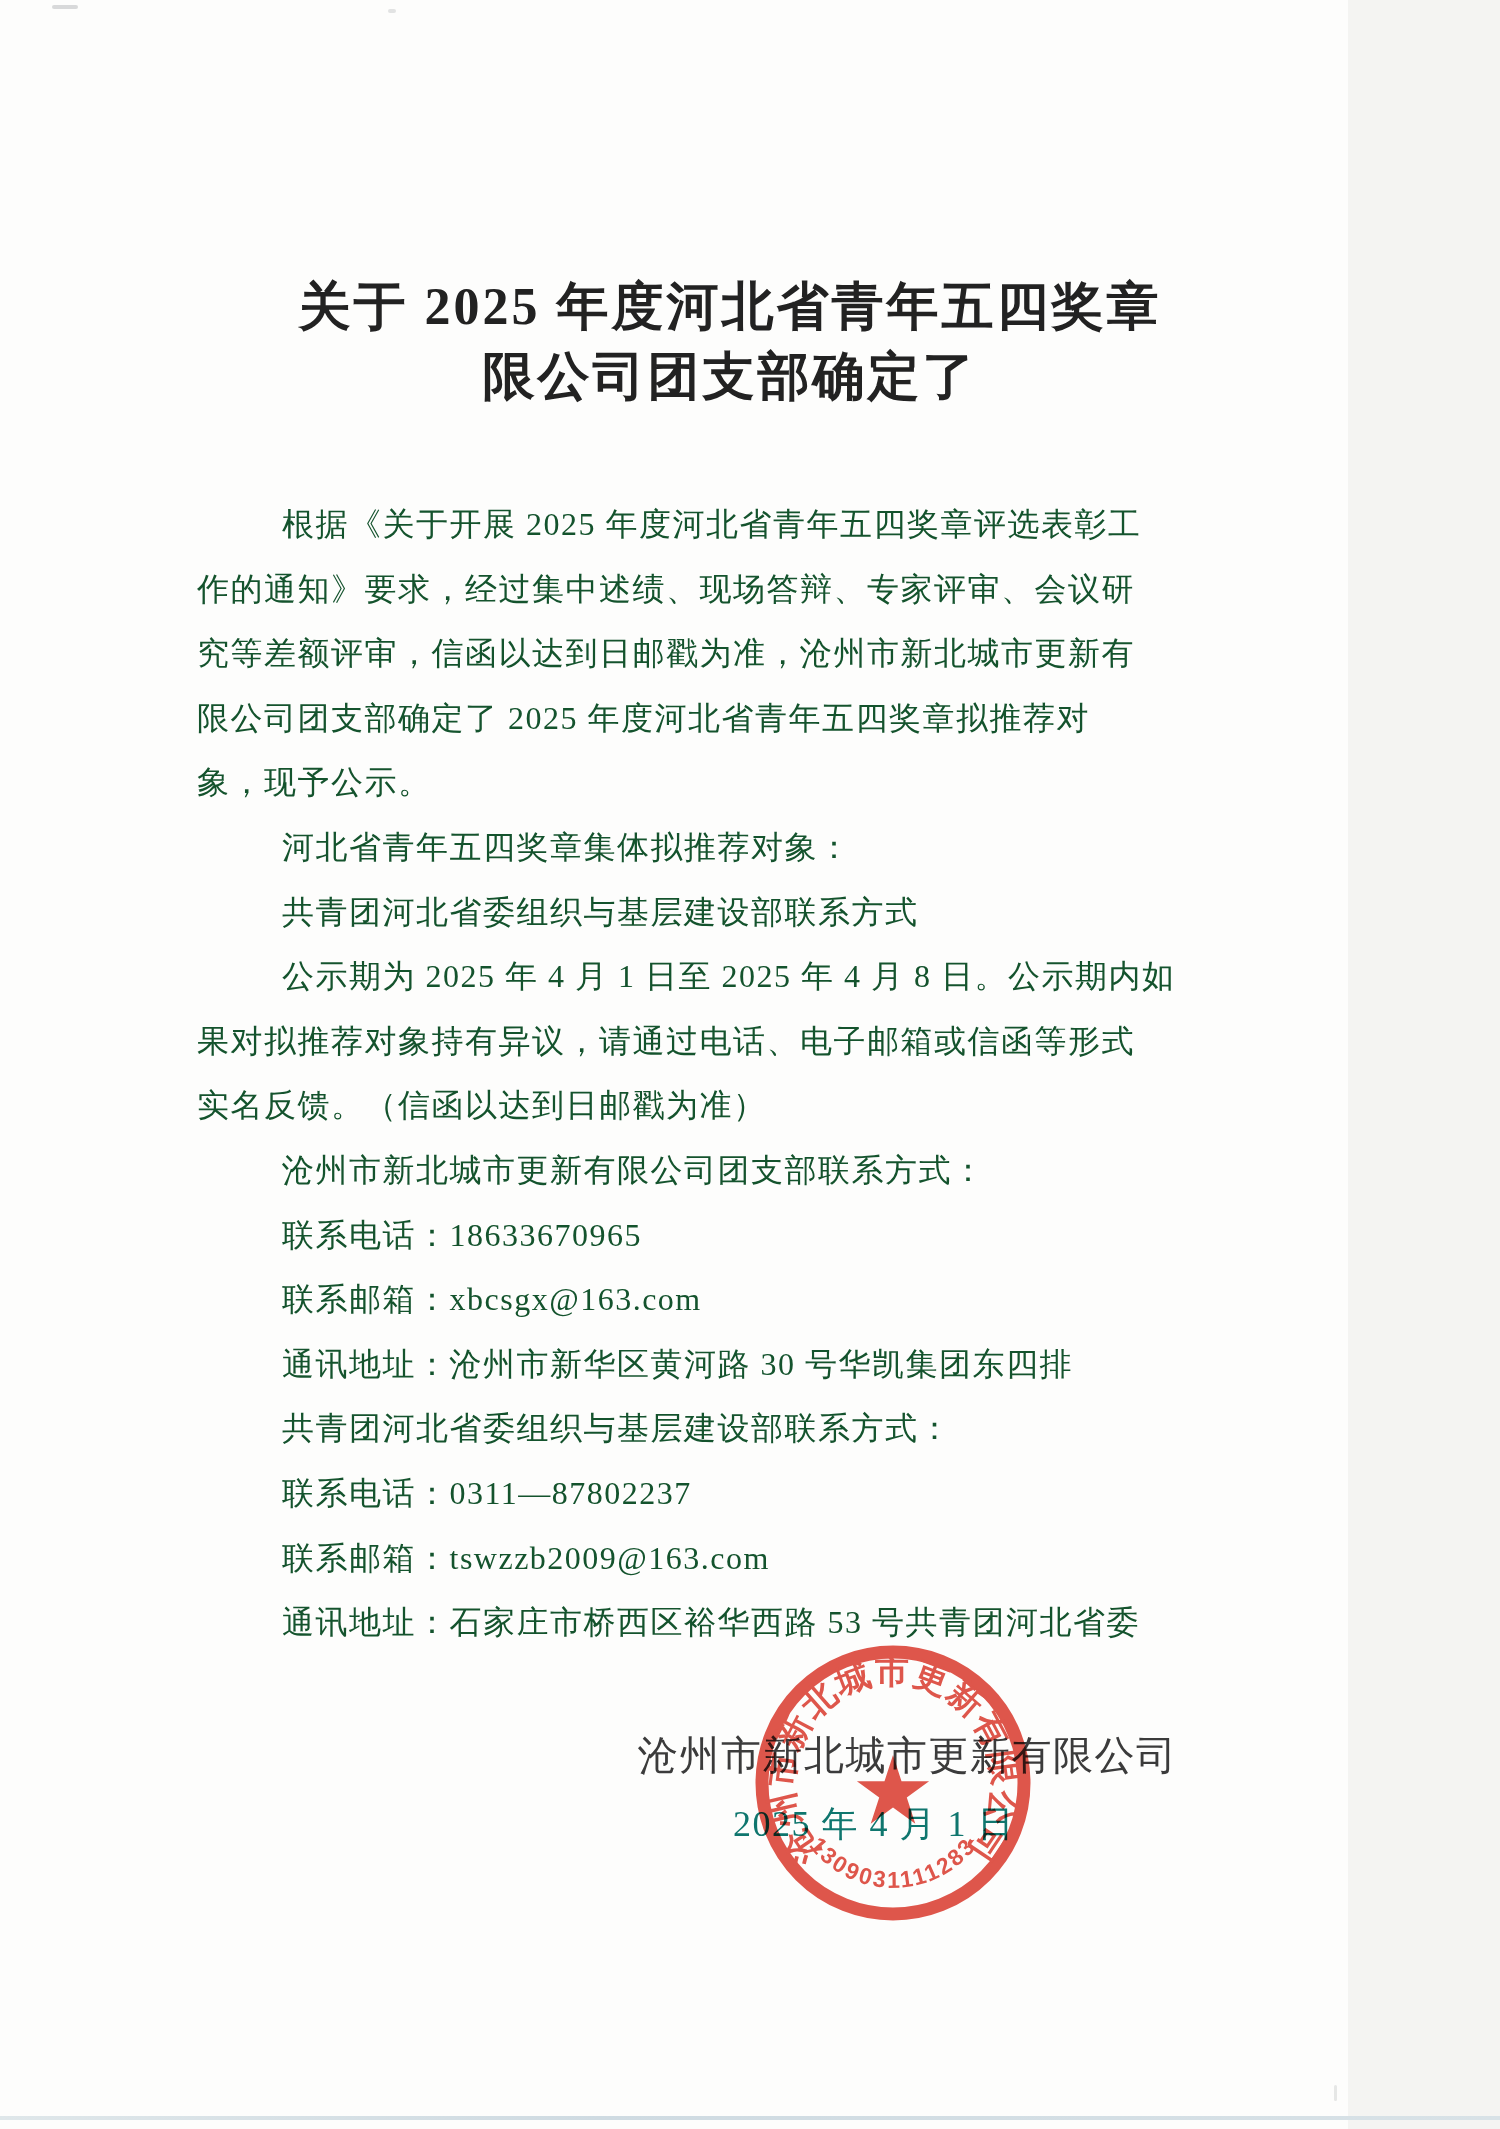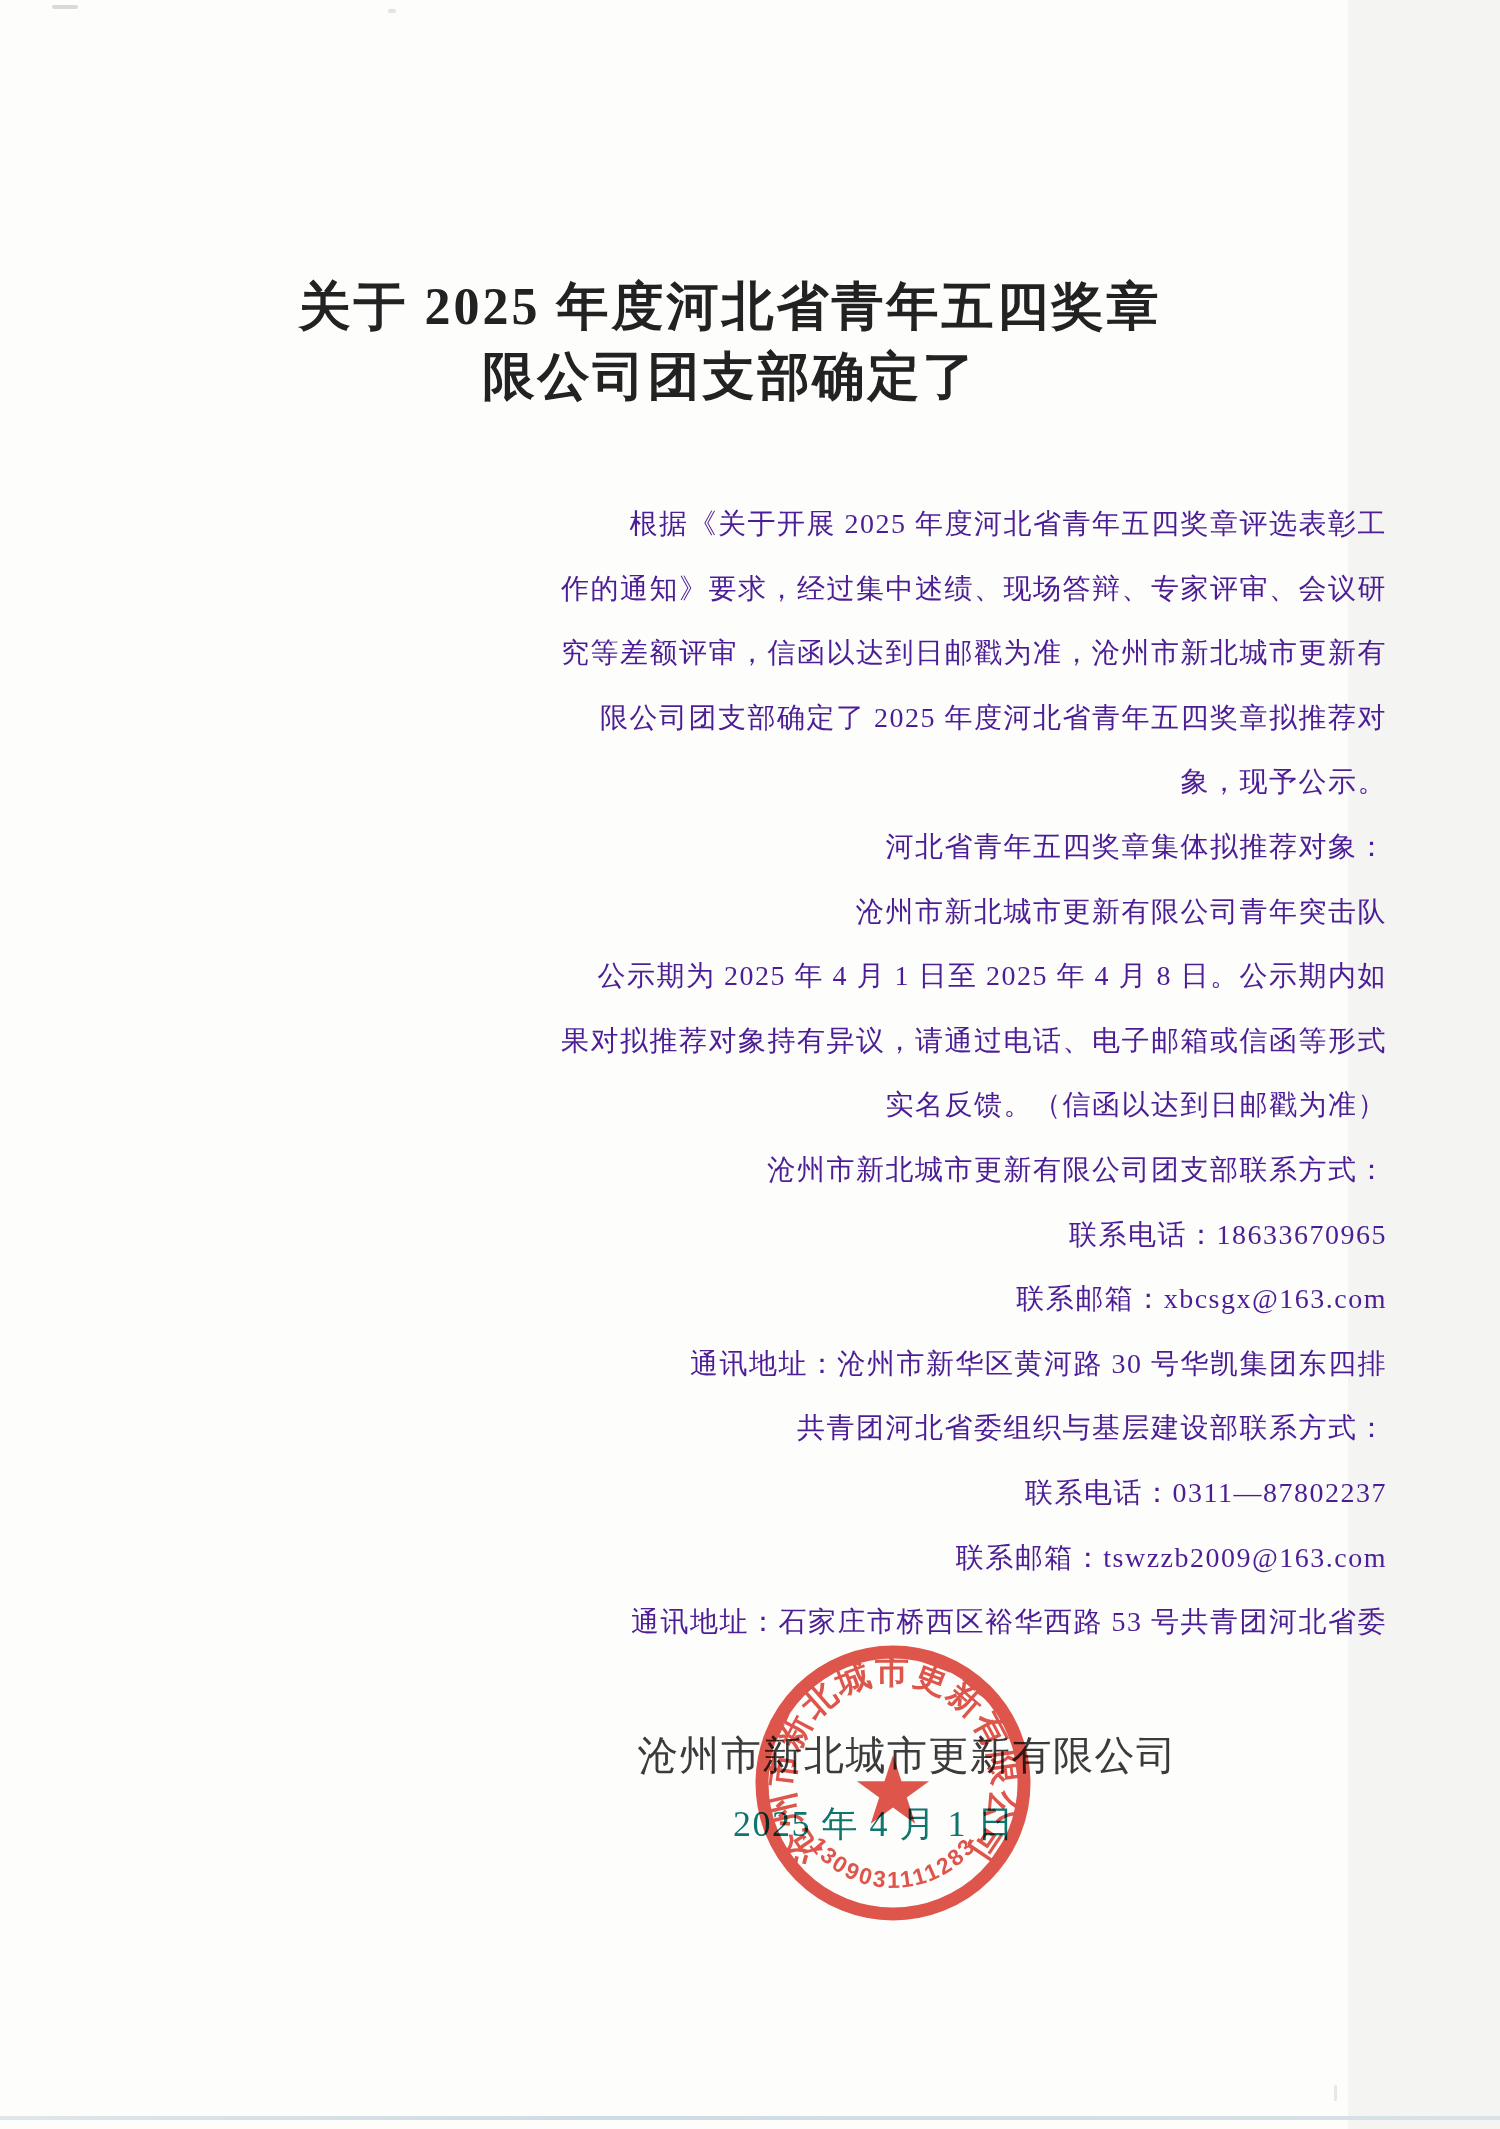--- a/index.html
+++ b/index.html
@@ -22,21 +22,21 @@
   .speck-b{left:388px;top:9px;width:8px;height:4px;opacity:.4;}
   .speck-c{left:1334px;top:2085px;width:3px;height:16px;opacity:.35;}
 
   .doc-title{
     position:absolute;left:0;top:272px;width:1460px;
     text-align:center;color:#222;
     font-weight:bold;font-size:52px;line-height:70px;letter-spacing:3px;
   }
   .body-text{
     position:absolute;left:197px;top:492px;width:1190px;
-    color:#4c1d95;font-size:28px;letter-spacing:1.5px;text-align:right;
+    color:#14532d;font-size:32px;letter-spacing:1.5px;
   }
   .body-line{
     height:64.6px;line-height:64.6px;white-space:nowrap;
   }
   .body-line.indent{padding-left:85px;}
 
   .sig-org{
     position:absolute;left:638px;top:1728px;
     color:#3b3b3b;font-size:40px;letter-spacing:1.5px;line-height:56px;white-space:nowrap;
   }
@@ -69,21 +69,21 @@
     <div>限公司团支部确定了</div>
   </div>
 
   <div class="body-text">
     <div class="body-line indent">根据《关于开展 2025 年度河北省青年五四奖章评选表彰工</div>
     <div class="body-line">作的通知》要求，经过集中述绩、现场答辩、专家评审、会议研</div>
     <div class="body-line">究等差额评审，信函以达到日邮戳为准，沧州市新北城市更新有</div>
     <div class="body-line">限公司团支部确定了 2025 年度河北省青年五四奖章拟推荐对</div>
     <div class="body-line">象，现予公示。</div>
     <div class="body-line indent">河北省青年五四奖章集体拟推荐对象：</div>
-    <div class="body-line indent">沧州市新北城市更新有限公司青年突击队</div>
+    <div class="body-line indent">共青团河北省委组织与基层建设部联系方式</div>
     <div class="body-line indent">公示期为 2025 年 4 月 1 日至 2025 年 4 月 8 日。公示期内如</div>
     <div class="body-line">果对拟推荐对象持有异议，请通过电话、电子邮箱或信函等形式</div>
     <div class="body-line">实名反馈。（信函以达到日邮戳为准）</div>
     <div class="body-line indent">沧州市新北城市更新有限公司团支部联系方式：</div>
     <div class="body-line indent">联系电话：18633670965</div>
     <div class="body-line indent">联系邮箱：xbcsgx@163.com</div>
     <div class="body-line indent">通讯地址：沧州市新华区黄河路 30 号华凯集团东四排</div>
     <div class="body-line indent">共青团河北省委组织与基层建设部联系方式：</div>
     <div class="body-line indent">联系电话：0311—87802237</div>
     <div class="body-line indent">联系邮箱：tswzzb2009@163.com</div>

